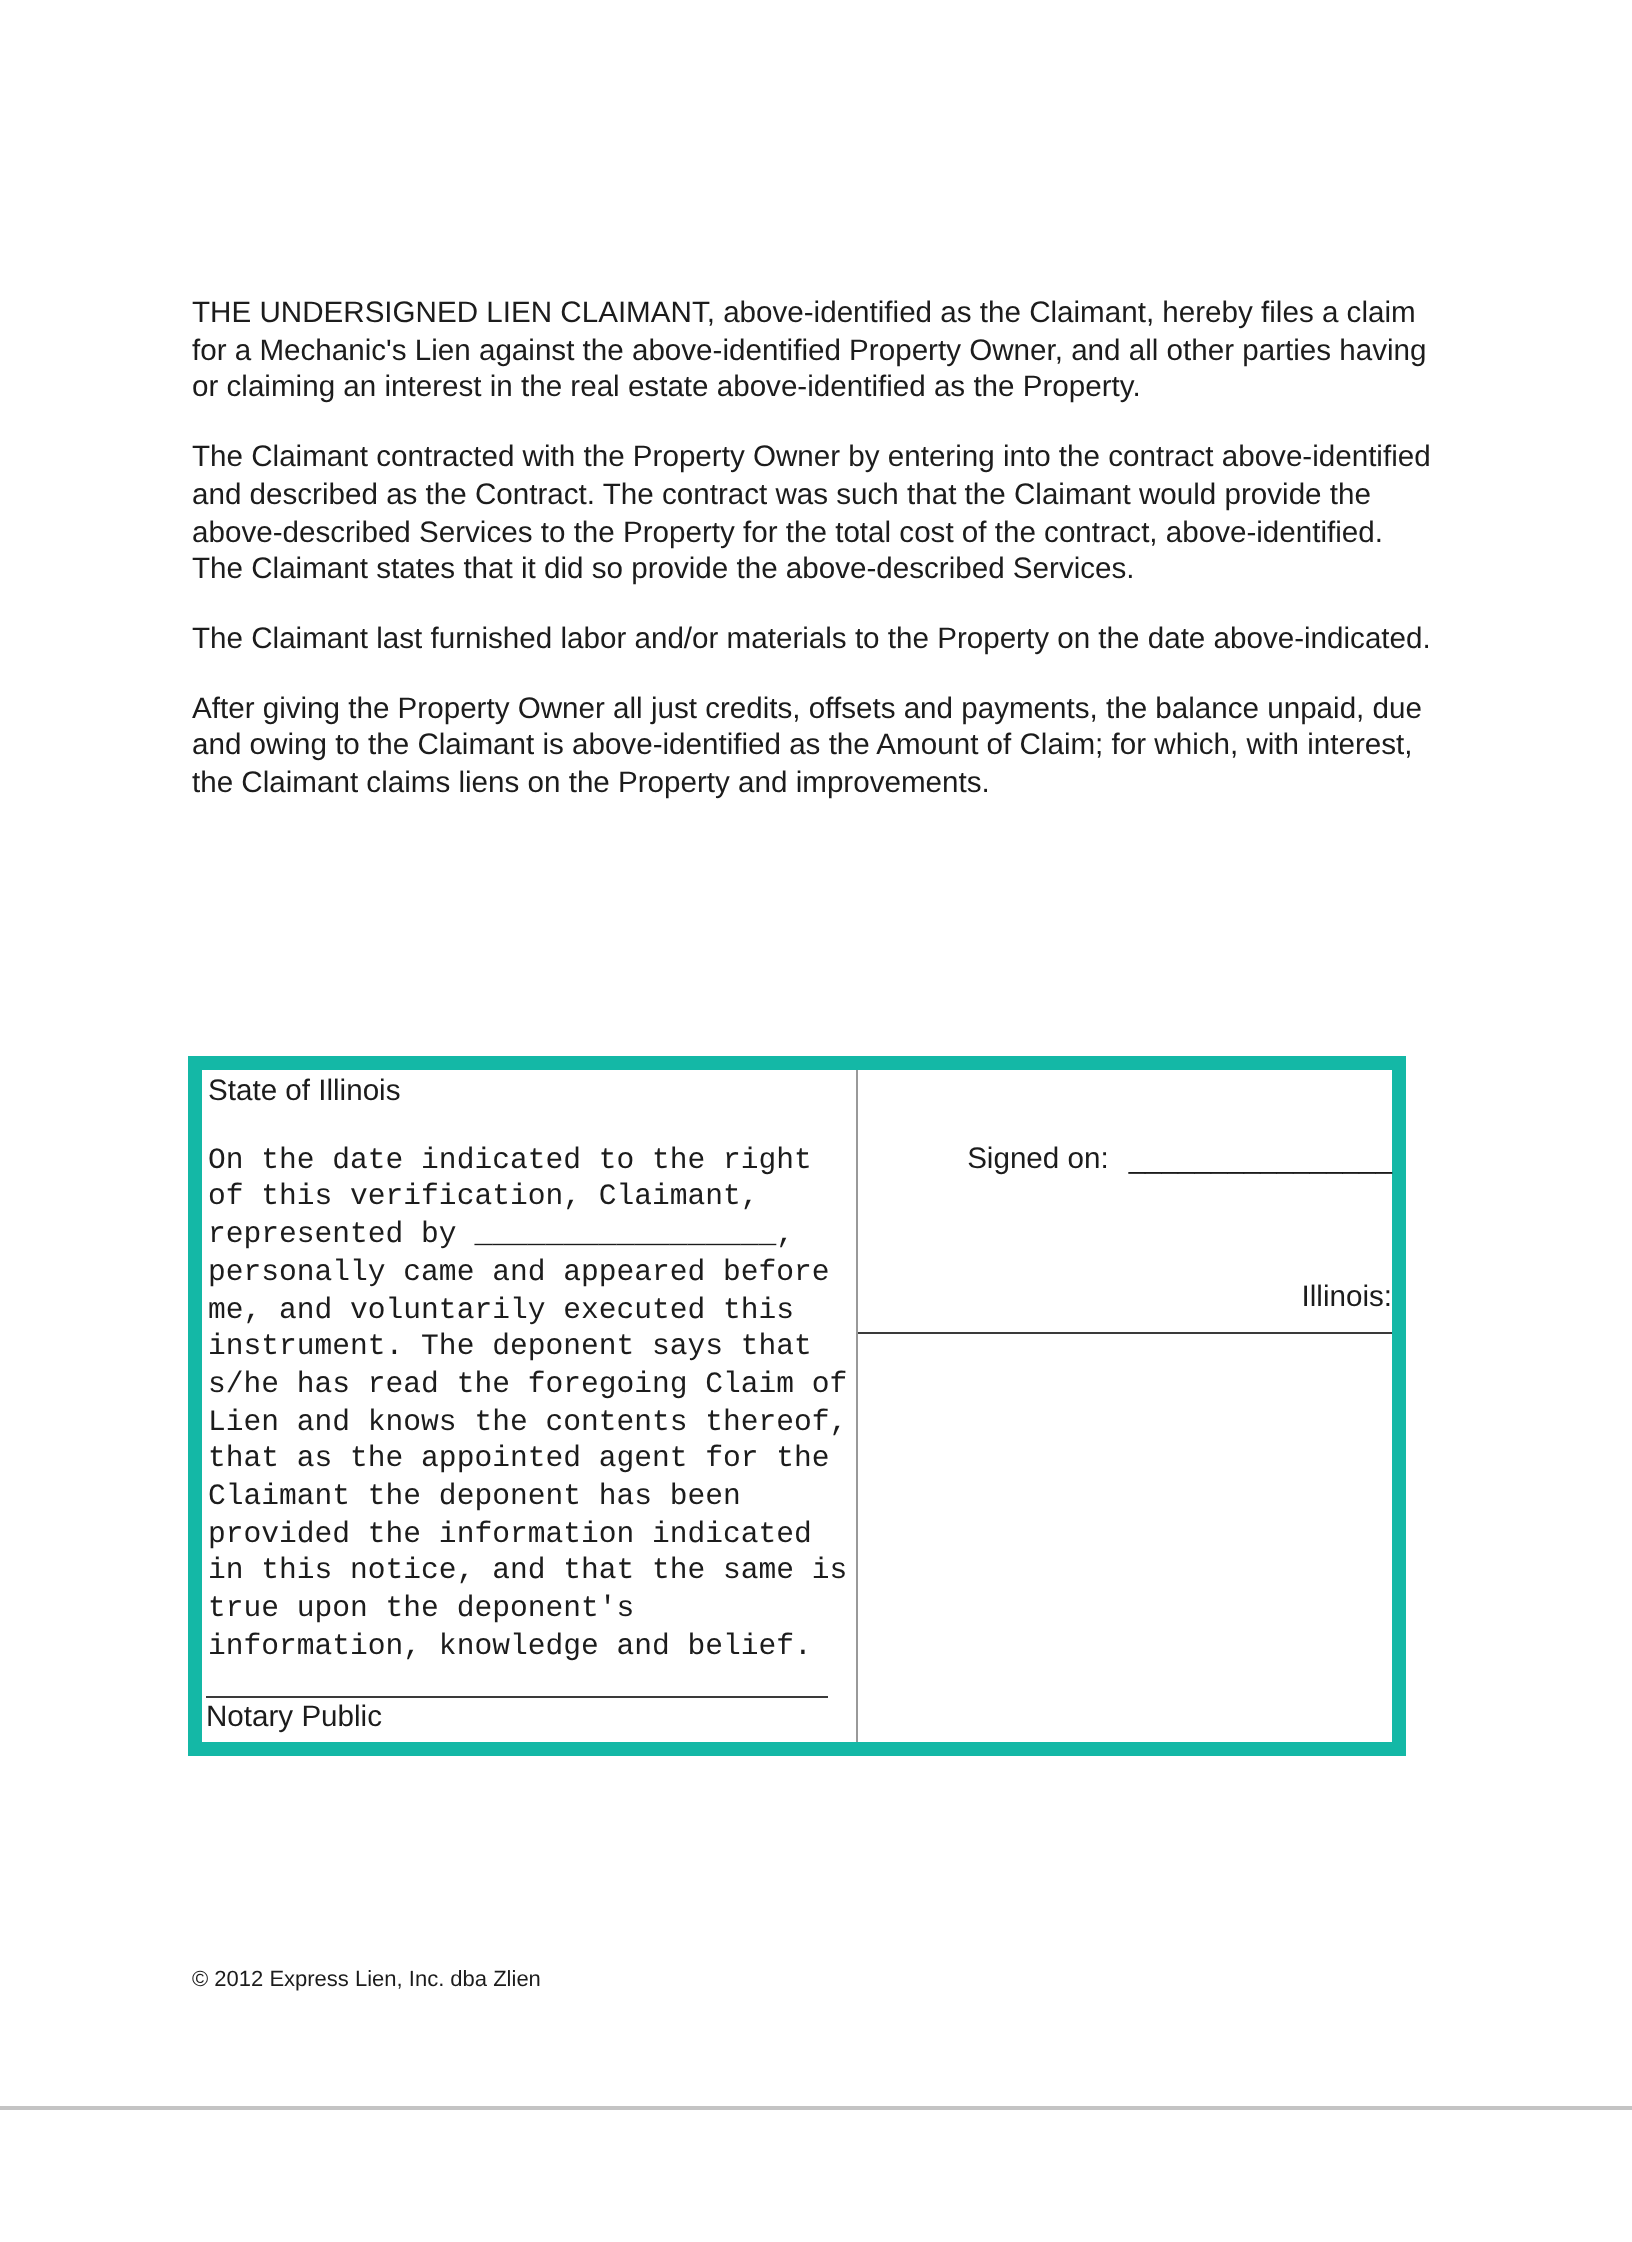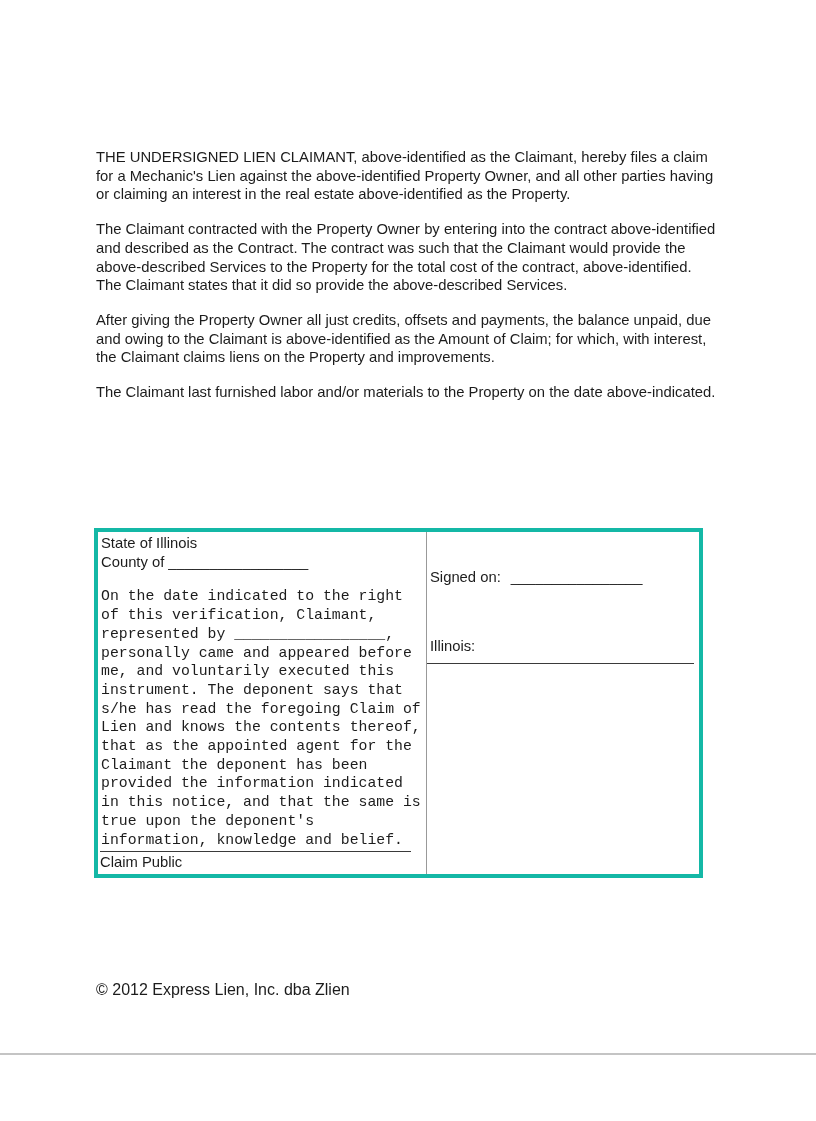--- a/index.html
+++ b/index.html
@@ -21,21 +21,21 @@
     font-size: 14.8px;
     line-height: 18.7px;
   }
   .content p { margin: 0 0 16px 0; }
   .notary-box {
     position: absolute;
     left: 94px;
     top: 528px;
     width: 609px;
     height: 350px;
-    border: 4px solid #14b8a6;
+    border: 7px solid #14b8a6;
     display: flex;
     font-size: 14.8px;
     line-height: 18.7px;
   }
   .cell-left {
     width: 329px;
     border-right: 1px solid #999999;
     position: relative;
     padding: 2px 0 0 3px;
   }
@@ -48,72 +48,70 @@
   }
   .notary-sign .sig-line {
     border-top: 1px solid #3a3a3a;
     width: 311px;
     margin-bottom: 1px;
   }
   .cell-right {
     flex: 1;
     position: relative;
     padding: 0 0 0 3px;
+    text-align: right;
   }
   .signed-on { margin-top: 36px; }
   .signed-on .blank { margin-left: 10px; }
   .sig-label { margin-top: 50px; }
   .sig-blank-line {
     width: 267px;
     margin-left: -3px;
     border-bottom: 1px solid #3a3a3a;
     height: 9px;
   }
   .company { margin-top: 7px; }
   .county-line .blank { margin-left: 4px; }
   .footer {
     position: absolute;
     left: 96px;
     top: 983px;
-    font-size: 16px;
+    font-size: 11px;
     line-height: 14px;
     color: #1c1c1c;
   }
   .page-break {
     position: absolute;
     left: 0;
     top: 1053px;
     width: 816px;
     height: 2px;
     background: #c4c4c4;
   }
 </style>
 </head>
 <body>
 
 <div class="page">
 
   <div class="content">
     <p>THE UNDERSIGNED LIEN CLAIMANT, above-identified as the Claimant, hereby files a claim for a Mechanic's Lien against the above-identified Property Owner, and all other parties having or claiming an interest in the real estate above-identified as the Property.</p>
     <p>The Claimant contracted with the Property Owner by entering into the contract above-identified and described as the Contract. The contract was such that the Claimant would provide the above-described Services to the Property for the total cost of the contract, above-identified. The Claimant states that it did so provide the above-described Services.</p>
+    <p>The Claimant last furnished labor and/or materials to the Property on the date above-indicated.</p>
     <p>After giving the Property Owner all just credits, offsets and payments, the balance unpaid, due and owing to the Claimant is above-identified as the Amount of Claim; for which, with interest, the Claimant claims liens on the Property and improvements.</p>
-    <p>The Claimant last furnished labor and/or materials to the Property on the date above-indicated.</p>
   </div>
 
   <div class="notary-box">
 
     <div class="cell-left">
       <div>State of Illinois</div>
-      <div class="county-line">
-        <span>County of</span><span class="blank">_________________</span>
-      </div>
       <p class="notary-paragraph">On the date indicated to the right of this verification, Claimant, represented by _________________, personally came and appeared before me, and voluntarily executed this instrument. The deponent says that s/he has read the foregoing Claim of Lien and knows the contents thereof, that as the appointed agent for the Claimant the deponent has been provided the information indicated in this notice, and that the same is true upon the deponent's information, knowledge and belief.</p>
       <div class="notary-sign">
         <div class="sig-line"></div>
-        <div>Claim Public</div>
+        <div>Notary Public</div>
       </div>
     </div>
 
     <div class="cell-right">
       <div class="signed-on">
         <span>Signed on:</span><span class="blank">________________</span>
       </div>
       <div class="sig-label">Illinois:</div>
       <div class="sig-blank-line"></div>
     </div>

